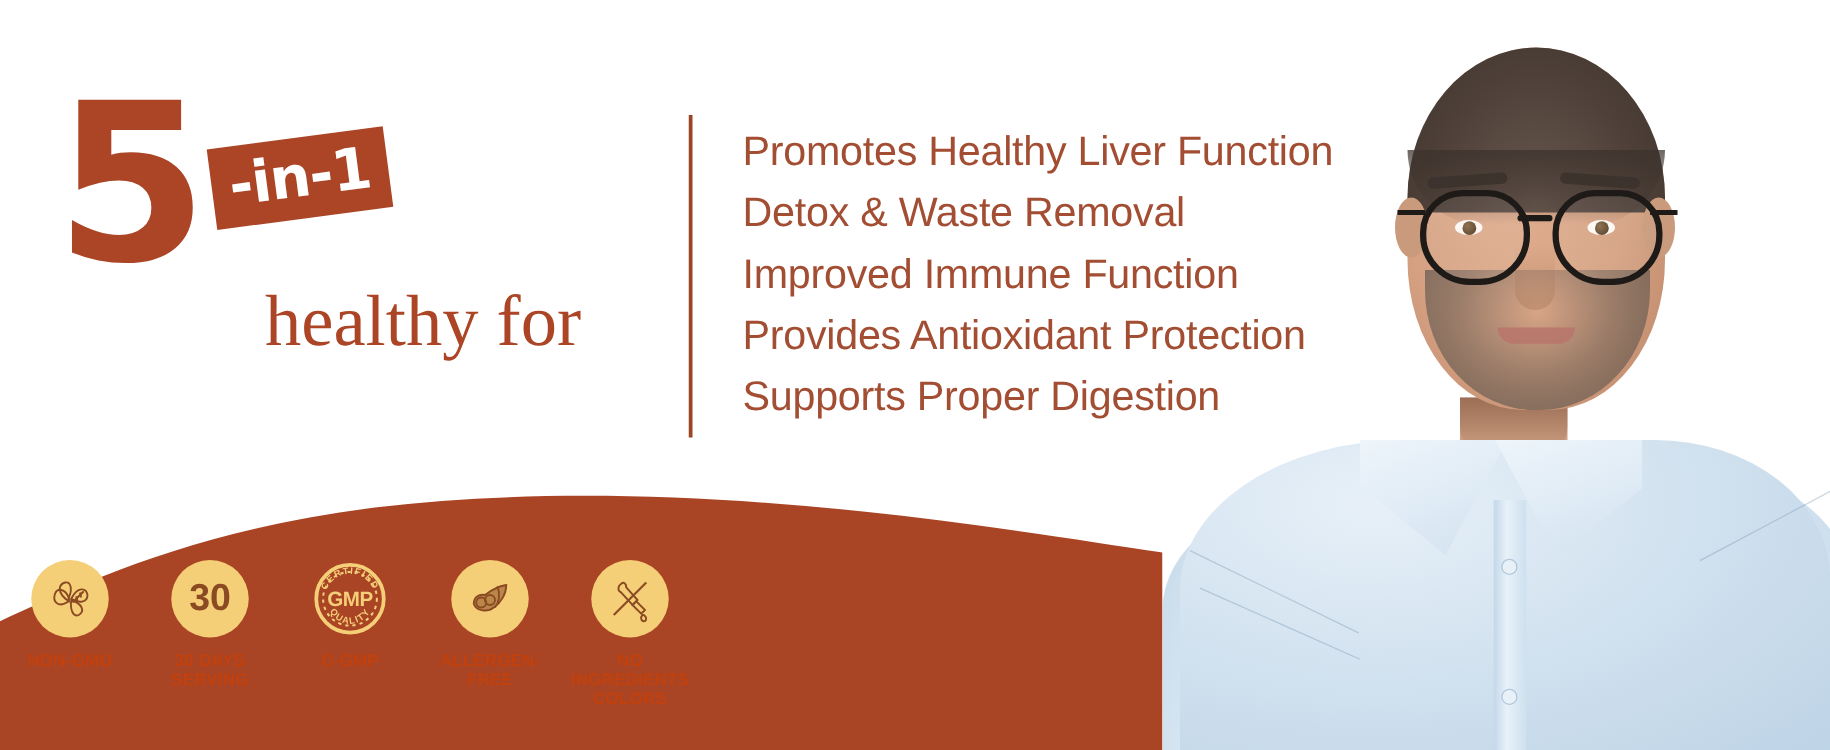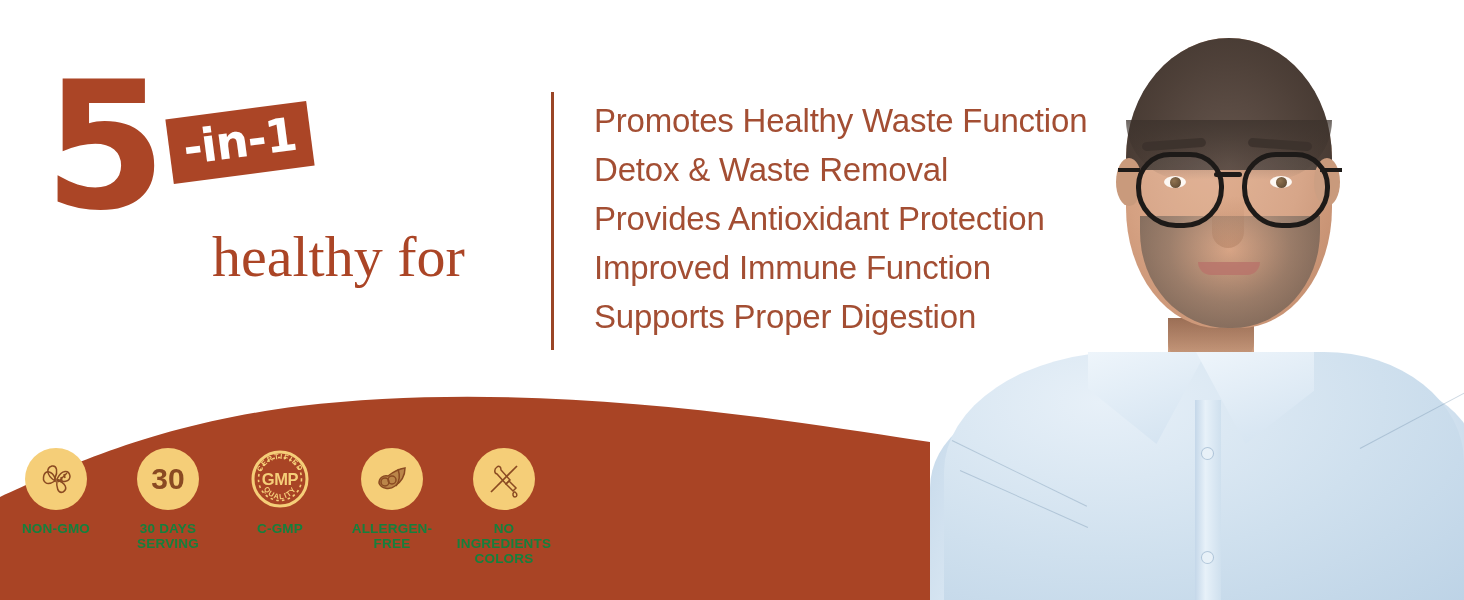--- a/index.html
+++ b/index.html
@@ -270,44 +270,44 @@
   .badge-circle.plain{background:transparent;}
   .badge-num{
     font-family:"Liberation Sans", sans-serif;
     font-weight:bold;font-size:30px;color:#8A4A22;
   }
   .badge-label{
     font-family:"Liberation Sans", sans-serif;
     font-size:13.5px;
     font-weight:bold;
     line-height:15px;
-    color:#15803d;
+    color:#c2410c;
     letter-spacing:.2px;
     white-space:pre-line;
   }
   .gmp-stamp{width:62px;height:62px;}
 </style>
 </head>
 <body>
 
 <div id="banner">
 
   <div id="headline">
     <div class="big-five">5</div>
     <div class="inone-tag">-in-1</div>
     <div class="support-for">healthy for</div>
   </div>
 
   <div id="divider"></div>
 
   <div id="benefits">
-    <div class="benefit">Promotes Healthy Waste Function</div>
+    <div class="benefit">Promotes Healthy Liver Function</div>
     <div class="benefit">Detox &amp; Waste Removal</div>
+    <div class="benefit">Improved Immune Function</div>
     <div class="benefit">Provides Antioxidant Protection</div>
-    <div class="benefit">Improved Immune Function</div>
     <div class="benefit">Supports Proper Digestion</div>
   </div>
 
   <div id="photo">
     <div class="shirt-left-arm"></div>
     <div class="shirt-right-arm"></div>
     <div class="neck"></div>
     <div class="neck-shadow"></div>
     <div class="shirt-body"></div>
     <div class="collar-l"></div>

